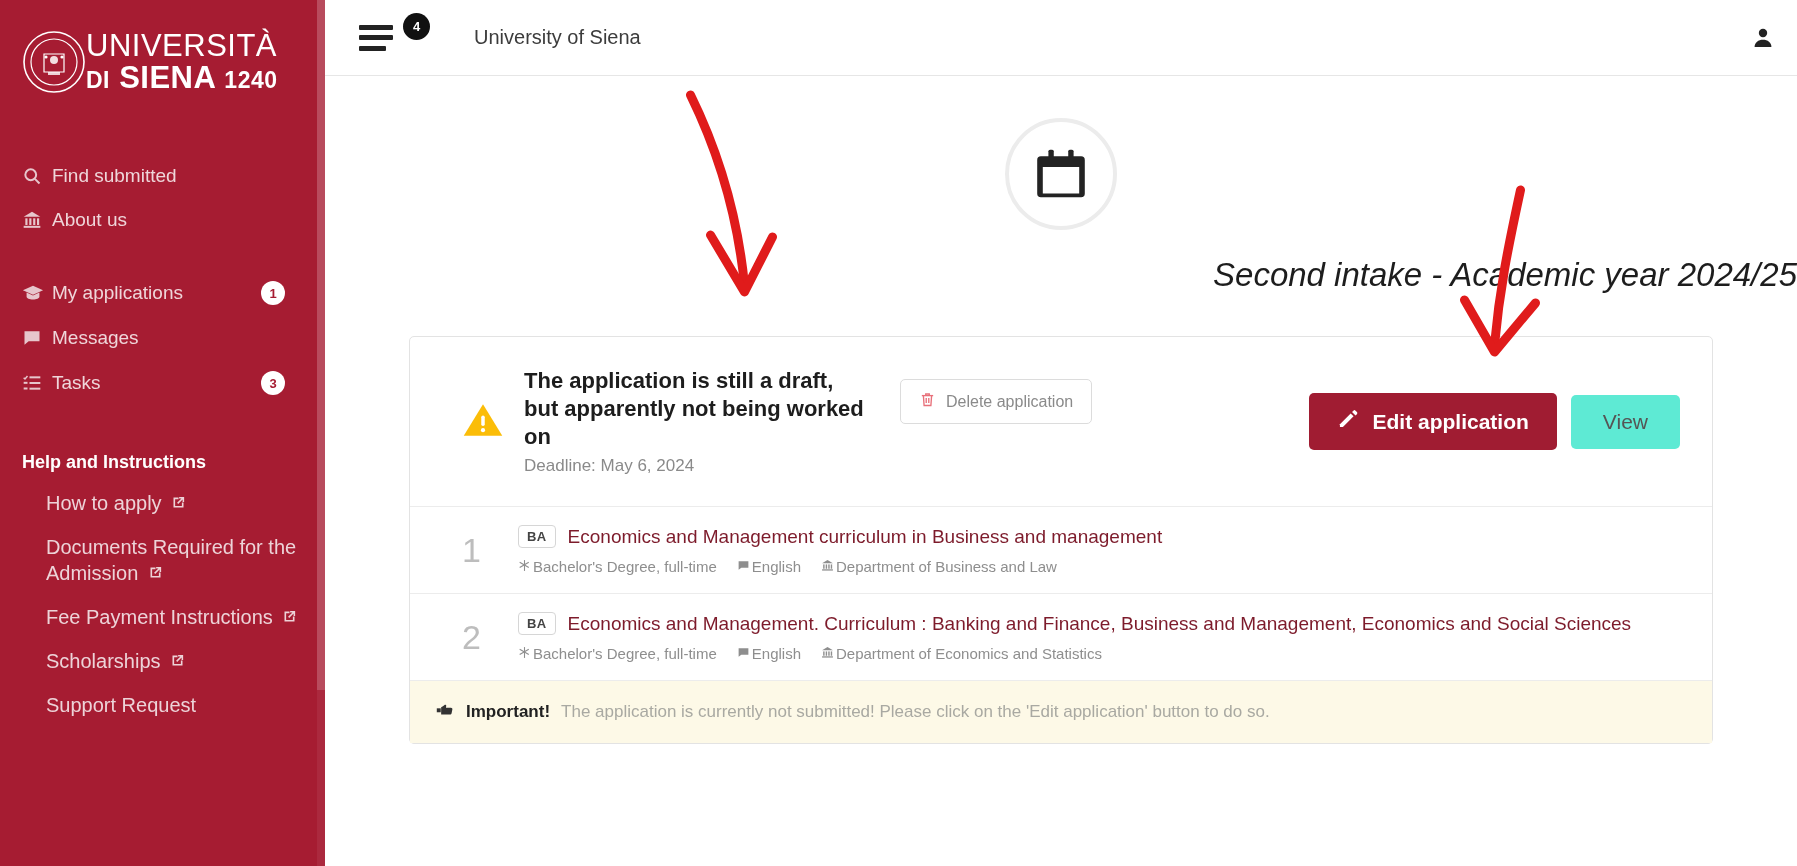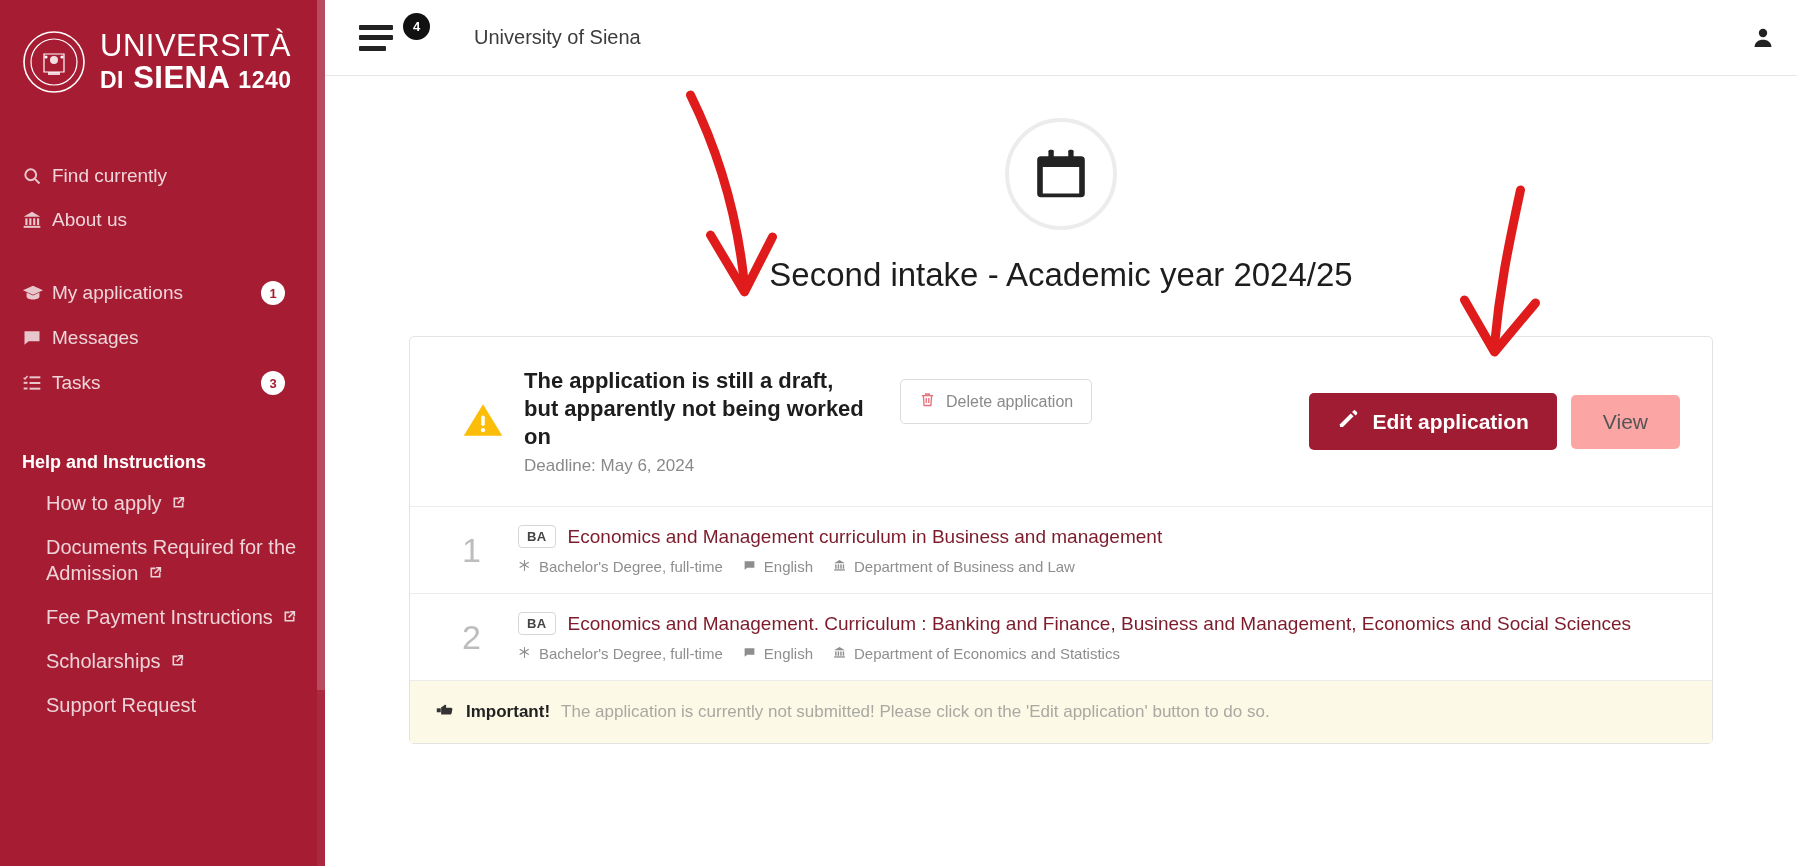--- a/index.html
+++ b/index.html
@@ -21,21 +21,21 @@
   }
   .sb-scrolltrack {
     position: absolute; top: 0; right: 0; width: 8px; height: 866px;
     background: rgba(255,255,255,0.06);
   }
   .sb-scrollthumb {
     position: absolute; top: 0; right: 0; width: 8px; height: 690px;
     background: rgba(255,255,255,0.16);
   }
   .logo-wrap {
-    display: flex; align-items: center; gap: 14px;
+    display: flex; align-items: center; 
     padding: 30px 0 0 22px;
   }
   .crest { width: 64px; height: 64px; flex: 0 0 64px; }
   .logo-text { color: #fff; line-height: 1.02; }
   .logo-l1 { font-size: 31px; letter-spacing: .5px; font-weight: 400; }
   .logo-l2 { font-size: 31px; letter-spacing: .5px; font-weight: 700; }
   .logo-l2 .di { font-size: 23px; }
   .logo-l2 .yr { font-size: 23px; }
 
   .nav { margin-top: 60px; }
@@ -91,22 +91,22 @@
   .top-title { margin-left: 44px; font-size: 20px; color: #3c3c3c; }
   .top-user { margin-left: auto; color: #222; display: flex; align-items: center; }
 
   .content { padding-top: 42px; }
   .cal-circle {
     width: 112px; height: 112px; border-radius: 50%;
     border: 4px solid #ececec; margin: 0 auto;
     display: flex; align-items: center; justify-content: center;
   }
   .page-title {
-    text-align: center; font-size: 33px; color: #1d1d1d;
-    margin-top: 26px; font-weight: 400;
+    text-align: right; font-size: 33px; color: #1d1d1d;
+    margin-top: 26px; font-weight: 400; font-style: italic;
   }
 
   .card {
     margin: 42px auto 0 auto; width: 1304px;
     border: 1px solid #e3e3e3; border-radius: 5px; background: #fff;
   }
   .card-head { display: flex; align-items: center; padding: 30px 32px 30px 52px; }
   .warn-ico { flex: 0 0 42px; margin-right: 20px; }
   .warn-text { max-width: 340px; }
   .warn-title { font-size: 22px; font-weight: 700; color: #1d1d1d; line-height: 1.28; }
@@ -120,36 +120,36 @@
     background: #fff; border: 1px solid #dcdcdc;
     color: #8a8a8a; font-size: 16px; padding: 11px 18px; gap: 10px;
   }
   .btn-delete .tico { color: #e8707a; }
   .head-right { margin-left: auto; display: flex; align-items: center; gap: 14px; }
   .btn-edit {
     background: #a01c32; border: none; color: #fff;
     font-size: 21px; font-weight: 700; padding: 15px 28px; gap: 14px;
   }
   .btn-view {
-    background: #fca5a5; border: none; color: #555;
+    background: #5eead4; border: none; color: #555;
     font-size: 21px; padding: 15px 32px;
   }
 
   .prow { display: flex; align-items: center; border-top: 1px solid #ececec; padding: 18px 32px 18px 52px; }
   .pnum { font-size: 34px; color: #bdbdbd; width: 56px; flex: 0 0 56px; }
   .pbody { flex: 1; }
   .pline1 { display: flex; align-items: center; gap: 12px; }
   .tag {
     border: 1px solid #d6d6d6; border-radius: 4px;
     font-size: 13px; font-weight: 700; color: #444;
     padding: 3px 8px; letter-spacing: .4px;
   }
   .ptitle { font-size: 19px; color: #7d1b2b; }
   .pmeta { display: flex; align-items: center; gap: 8px; margin-top: 10px; font-size: 15px; color: #8e8e8e; }
-  .pmeta .mi { display: inline-flex; align-items: center; gap: 8px; margin-right: 12px; }
+  .pmeta .mi { display: inline-flex; align-items: center; gap: 2px; margin-right: 12px; }
 
   .notice {
     border-top: 1px solid #ececec; background: #fdf9e7;
     padding: 19px 32px 19px 26px; font-size: 17px; color: #a9a9a2;
     display: flex; align-items: center; gap: 11px;
   }
   .notice b { color: #222; font-weight: 700; }
 
   
   .arrows { position: absolute; left: 0; top: 0; width: 1797px; height: 866px; pointer-events: none; }
@@ -183,21 +183,21 @@
 
     <nav class="nav">
 
       <a class="nav-item">
         <span class="nic">
           <svg width="20" height="20" viewBox="0 0 24 24" fill="none" stroke="currentColor" stroke-width="2.4">
             <circle cx="10.5" cy="10.5" r="6.5"></circle>
               <path d="M15.5 15.5 L21 21"></path>
           </svg>
         </span>
-        <span class="nlabel">Find currently</span>
+        <span class="nlabel">Find submitted</span>
       </a>
 
       <a class="nav-item">
         <span class="nic">
           <svg width="20" height="20" viewBox="0 0 24 24" fill="currentColor">
             <path d="M12 2 L22 8 H2 Z"></path>
               <rect x="4" y="10" width="2.6" height="8"></rect>
               <rect x="8.7" y="10" width="2.6" height="8"></rect>
             <rect x="13.4" y="10" width="2.6" height="8"></rect>
               <rect x="18" y="10" width="2.6" height="8"></rect>

